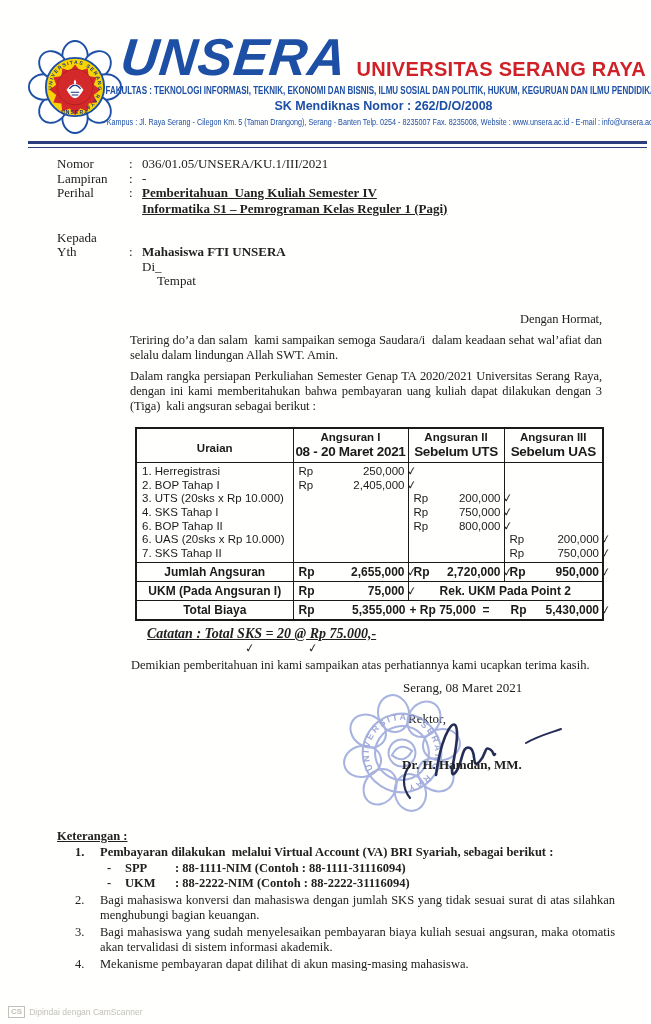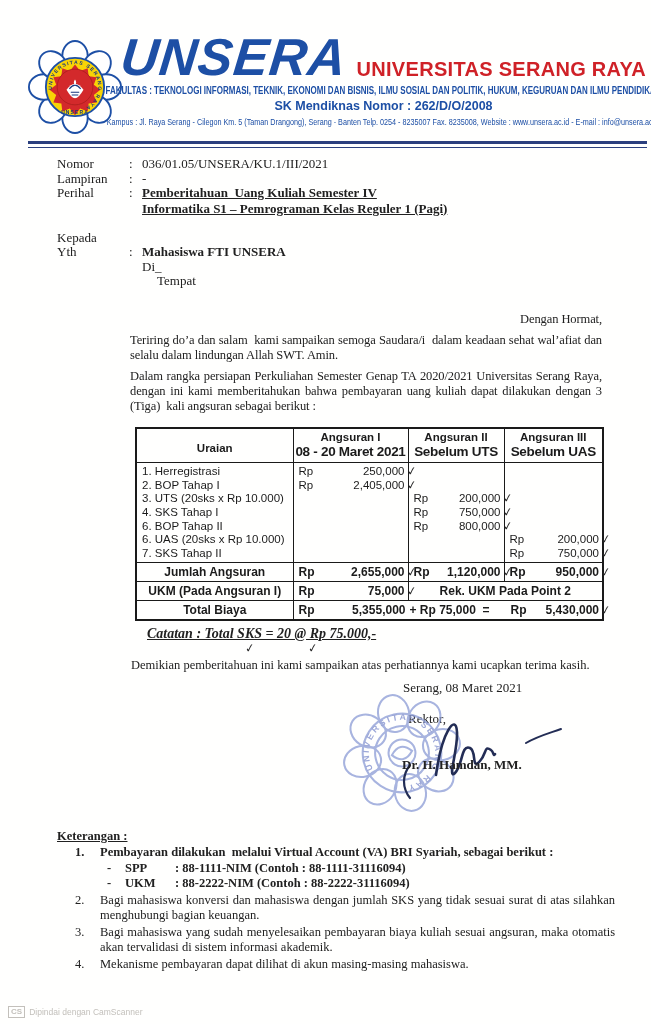--- a/index.html
+++ b/index.html
@@ -315,21 +315,21 @@
         <td>
             <div class="line money">
               <span>Rp</span>
               <span class="amt">2,655,000</span>
               <span class="chk"></span>
             </div>
           </td>
         <td>
             <div class="line money">
               <span>Rp</span>
-              <span class="amt">1,120,000</span>
+              <span class="amt">2,720,000</span>
               <span class="chk"></span>
             </div>
           </td>
         <td>
             <div class="line money">
               <span>Rp</span>
               <span class="amt">950,000</span>
               <span class="chk"></span>
             </div>
           </td>

